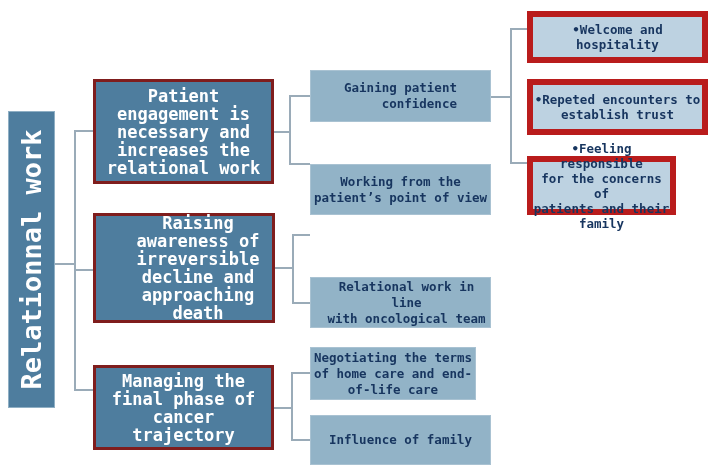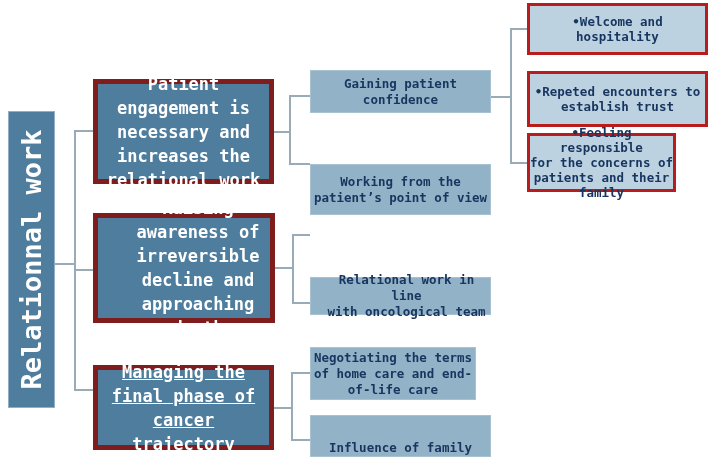--- a/index.html
+++ b/index.html
@@ -26,37 +26,38 @@
     transform:rotate(-90deg);
     white-space:nowrap;
     color:var(--text-light,#ffffff);
     font-size:27px;
     font-weight:bold;
     letter-spacing:0px;
   }
   .mainbox{
     background:var(--box-fill,#4e7d9e);
     color:var(--text-light,#ffffff);
-    border:5px solid #7f1d1d;
+    border:3px solid #7f1d1d;
     font-size:17px;
-    line-height:24px;
+    line-height:18px;
   }
   .childbox{
     background:var(--child-fill,#92b3c7);
     color:var(--text-dark,#17355f);
     border:1px solid #a9c2d2;
     font-size:12.5px;
     line-height:16px;
   }
   .leafbox{
     background:var(--leaf-fill,#bdd2e1);
     color:var(--text-dark,#17355f);
-    border:3px solid #b91c1c;
+    border:6px solid #b91c1c;
     font-size:12.5px;
     line-height:15px;
+    margin-top:8px;
   }
   .line{
     position:absolute;
     background:var(--connector,#9aabb8);
   }
 </style>
 </head>
 <body>
 
 <div id="canvas">
@@ -99,56 +100,56 @@
 relational work</span>
   </div>
   <div class="box mainbox" style="left:93px;top:213px;width:182px;height:110px;padding-left:28px;">
     <span>Raising
 awareness of
 irreversible
 decline and
 approaching
 death</span>
   </div>
-  <div class="box mainbox" style="left:93px;top:365px;width:181px;height:85px;text-decoration:underline;">
+  <div class="box mainbox" style="left:93px;top:365px;width:181px;height:85px;">
     <span>Managing the
 final phase of
 cancer
 trajectory</span>
   </div>
 
-  <div class="box childbox" style="left:310px;top:70px;width:181px;height:43px;">
+  <div class="box childbox" style="left:310px;top:70px;width:181px;height:52px;text-align:right;">
     <span>Gaining patient
 confidence</span>
   </div>
   <div class="box childbox" style="left:310px;top:139px;width:181px;height:51px;margin-top:25px;">
     <span>Working from the
 patient’s point of view</span>
   </div>
-  <div class="box childbox" style="left:310px;top:277px;width:181px;height:38px;padding-left:12px;">
+  <div class="box childbox" style="left:310px;top:277px;width:181px;height:51px;padding-left:12px;">
     <span>Relational work in line
 with oncological team</span>
   </div>
   <div class="box childbox" style="left:310px;top:347px;width:166px;height:53px;">
     <span>Negotiating the terms
 of home care and end-
 of-life care</span>
   </div>
-  <div class="box childbox" style="left:310px;top:415px;width:181px;height:42px;align-items:flex-end;">
+  <div class="box childbox" style="left:310px;top:415px;width:181px;height:50px;">
     <span>Influence of family</span>
   </div>
 
   <div class="box leafbox" style="left:527px;top:3px;width:181px;height:52px;">
     <span>•Welcome and
 hospitality</span>
   </div>
   <div class="box leafbox" style="left:527px;top:71px;width:181px;height:56px;">
     <span>•Repeted encounters to
 establish trust</span>
   </div>
-  <div class="box leafbox" style="left:527px;top:133px;width:149px;height:59px;">
+  <div class="box leafbox" style="left:527px;top:148px;width:149px;height:59px;">
     <span>•Feeling responsible
 for the concerns of
 patients and their
 family</span>
   </div>
 
 </div>
 
 </body></html>

